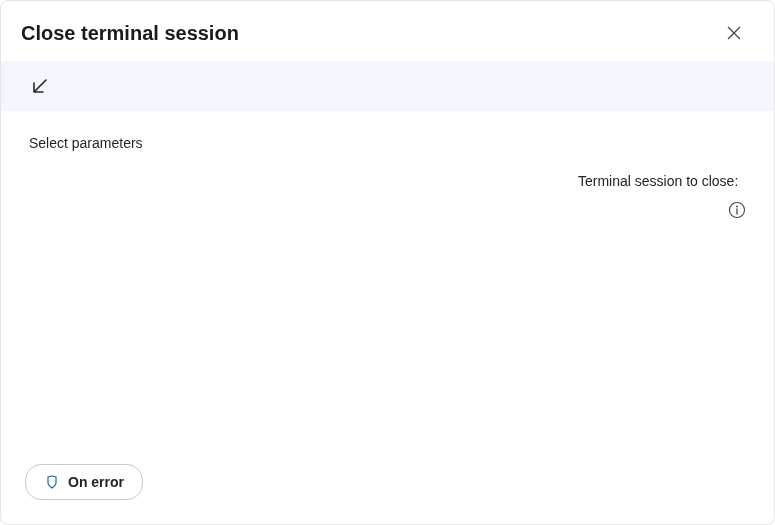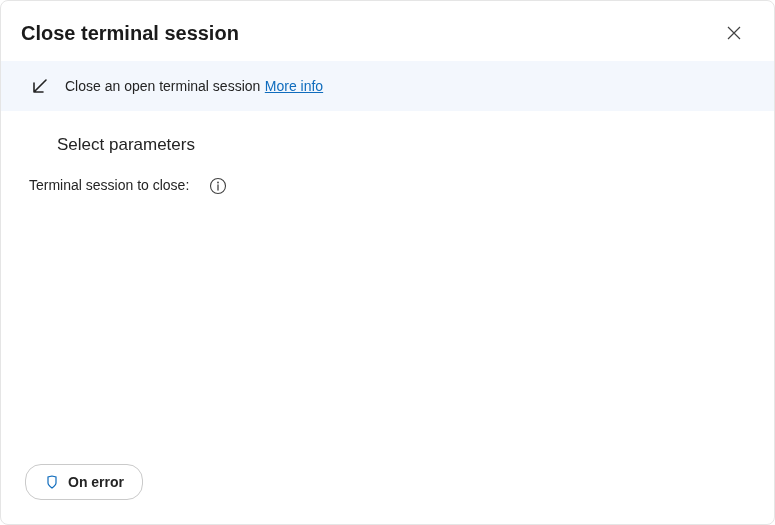--- a/index.html
+++ b/index.html
@@ -58,30 +58,30 @@
       color: #0f6cbd;
       text-decoration: underline;
       cursor: pointer;
       font-size: 14px;
     }
     .content {
       flex: 1;
       padding: 24px 28px;
     }
     .section-title {
-      font-size: 17px;
+      font-size: 14px;
       font-weight: 400;
       color: #242424;
       margin-bottom: 22px;
-      margin-left: 28px;
     }
     .form-row {
       display: flex;
-      align-items: flex-start;
+      align-items: flex-end;
       gap: 12px;
+      flex-direction: column;
     }
     .form-label {
       font-size: 14px;
       color: #242424;
       min-width: 168px;
     }
     .dropdown {
       flex: 1;
       height: 40px;
       border: 1px solid #5c5c5c;
@@ -150,24 +150,20 @@
       <svg width="16" height="16" viewBox="0 0 16 16" fill="none">
         <path d="M2 2 L14 14 M14 2 L2 14" stroke="#424242" stroke-width="1.2"></path>
       </svg>
     </button>
   </div>
 
   <div class="info-banner">
     <svg width="22" height="22" viewBox="0 0 22 22" fill="none">
       <path d="M17 5 L5 17 M5 8 L5 17 L14 17" stroke="#242424" stroke-width="1.6" stroke-linecap="round" stroke-linejoin="round"></path>
     </svg>
-    <div>
-      <span class="desc">Close an open terminal session</span>
-      <a class="link">More info</a>
-    </div>
   </div>
 
   <div class="content">
     <h2 class="section-title">Select parameters</h2>
     <div class="form-row">
       <label class="form-label">Terminal session to close:</label>
       <div class="info-icon">
         <svg width="18" height="18" viewBox="0 0 18 18" fill="none">
           <circle cx="9" cy="9" r="7.5" stroke="#424242" stroke-width="1.1"></circle>
           <circle cx="9" cy="5.5" r="0.9" fill="#424242"></circle>

